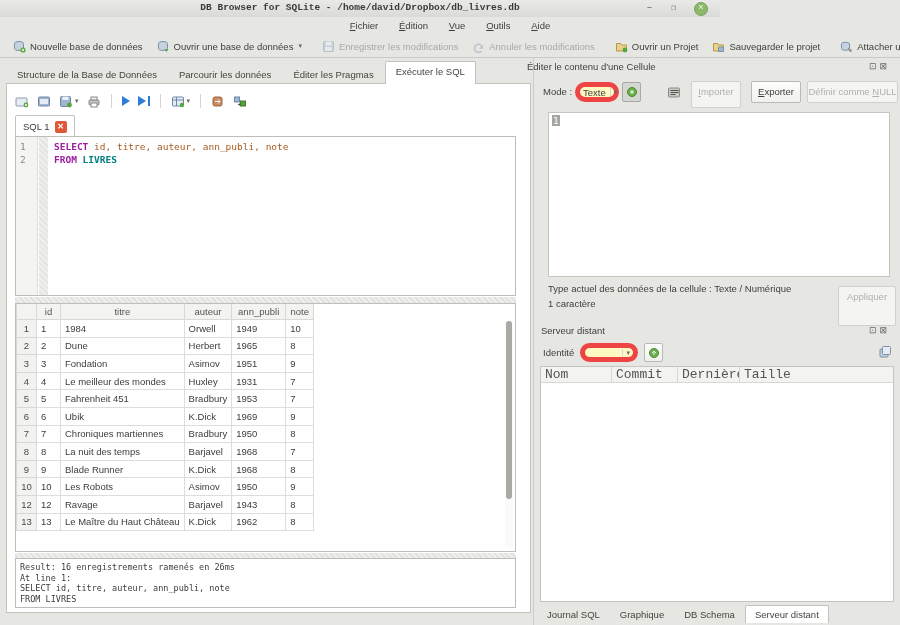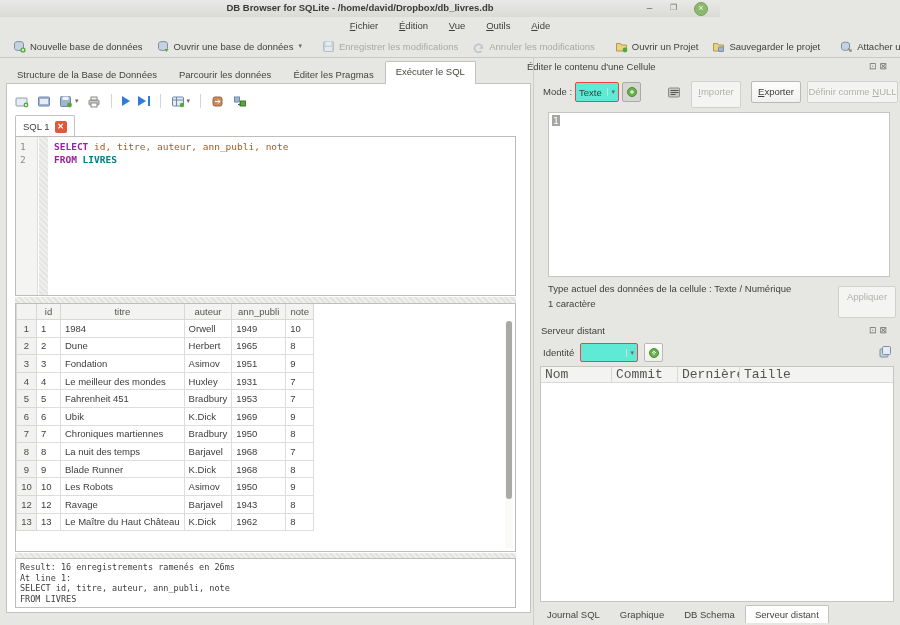--- a/index.html
+++ b/index.html
@@ -3,21 +3,21 @@
 <meta charset="utf-8">
 <style>
   html,body{margin:0;padding:0;}
   body{font-family:"Liberation Sans",sans-serif;background:#e6e6e3;}
   #stage{position:relative;width:900px;height:625px;background:#e6e6e3;overflow:hidden;
          font-size:10px;color:#3c3c3c;}
   .abs{position:absolute;}
 
   
   #titlebar{left:0;top:0;width:720px;height:17px;background:linear-gradient(#e9e9e7,#dadad7);
-            border-bottom:1px solid #c9c9c5;}
+            border-bottom:1px solid #c9c9c5;font-family:Liberation Mono, monospace;}
   #titlebar .title{position:absolute;left:0;right:0;top:2px;text-align:center;font-weight:bold;
                    font-size:9.5px;color:#3a3a3a;}
   .winbtn{position:absolute;top:2px;width:13px;height:13px;line-height:12px;text-align:center;
           font-size:10px;color:#6e6e6a;cursor:default;}
   #btn-min{right:64px;}
   #btn-max{right:40px;font-size:8px;}
   #btn-close{right:12px;background:#8cb86e;border:1px solid #77a35a;border-radius:50%;
              color:#f4f8ef;font-size:9px;line-height:11px;width:12px;height:12px;}
 
   
@@ -89,21 +89,21 @@
   #msgbox{position:absolute;left:8px;top:474px;width:501px;height:50px;border:1px solid #bdbdb9;
           background:#fff;box-sizing:border-box;font-family:"DejaVu Sans Mono",monospace;font-size:8.5px;
           line-height:10.5px;padding:3px 4px;color:#3c3c3c;white-space:pre;}
 
   
   #vsplitline{left:533px;top:58px;width:1px;height:567px;background:#cdcdca;}
 
   
   .dock-title{font-size:9.5px;color:#3e3e3a;}
   .dock-icons{position:absolute;font-size:9px;color:#6a6a66;letter-spacing:3px;}
-  .combo{background:#5eead4;border:1px solid #ef4444;border-radius:2px;display:flex;align-items:center;
+  .combo{background:#fef9c3;border:5px solid #ef4444;border-radius:10px;display:flex;align-items:center;
          justify-content:space-between;padding:0 3px;font-size:9.5px;color:#3c3c3c;box-sizing:border-box;}
   .combo .chev{font-size:7px;color:#6a6a66;border-left:1px solid #d8d8d5;padding-left:3px;margin-left:4px;}
   .pushbtn{background:linear-gradient(#fdfdfc,#f1f1ef);border:1px solid #b9b9b5;border-radius:2px;
            font-size:9.5px;color:#3c3c3c;text-align:center;box-sizing:border-box;}
   .pushbtn.disabled{color:#b0b0ac;background:#f4f4f2;border-color:#d0d0cc;}
   .toolbtn{border:1px solid #b9b9b5;border-radius:2px;background:linear-gradient(#fdfdfc,#eFEFec);
            display:flex;align-items:center;justify-content:center;box-sizing:border-box;}
   .toolbtn.pressed{background:#d6d6d2;border-color:#a9a9a5;}
   .flaticon{display:flex;align-items:center;justify-content:center;}
 
@@ -465,21 +465,21 @@
   <div class="abs pushbtn disabled" style="left:691px;top:81px;width:50px;height:27px;line-height:20px;"><u>I</u>mporter</div>
   <div class="abs pushbtn" style="left:751px;top:81px;width:50px;height:22px;line-height:20px;"><u>E</u>xporter</div>
   <div class="abs pushbtn disabled" style="left:807px;top:81px;width:91px;height:22px;line-height:20px;">Définir comme <u>N</u>ULL</div>
 
   <div class="abs" id="celleditor">
     <span class="sel">1</span>
   </div>
 
   <div class="abs small-note" style="left:548px;top:283px;">Type actuel des données de la cellule : Texte / Numérique</div>
   <div class="abs small-note" style="left:548px;top:298px;">1 caractère</div>
-  <div class="abs pushbtn disabled" style="left:838px;top:286px;width:58px;height:32px;line-height:20px;">Appliquer</div>
+  <div class="abs pushbtn disabled" style="left:838px;top:286px;width:58px;height:40px;line-height:20px;">Appliquer</div>
 
   <div class="abs dock-title" style="left:541px;top:325px;">Serveur distant</div>
   <div class="abs dock-icons" style="left:869px;top:325px;"><span>⊡</span><span>⊠</span></div>
 
   <div class="abs small-note" style="left:543px;top:347px;">Identité</div>
   <div class="abs combo" style="left:580px;top:343px;width:58px;height:19px;">
     <span></span>
     <span class="chev">▾</span>
   </div>
   <div class="abs toolbtn" style="left:644px;top:343px;width:19px;height:19px;">

